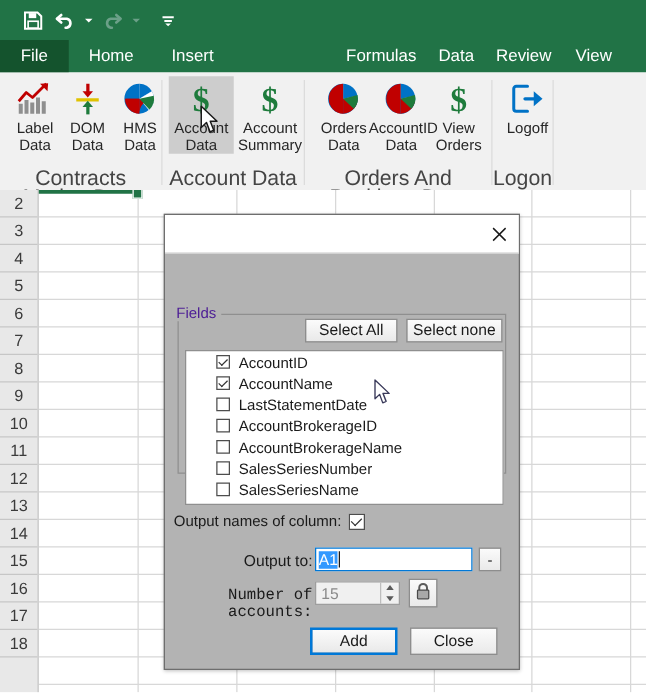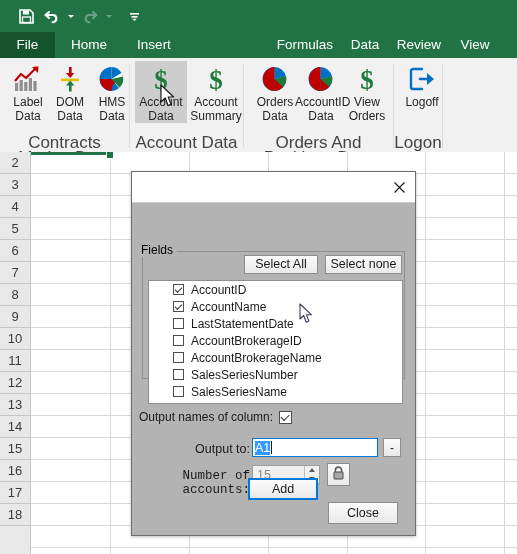--- a/index.html
+++ b/index.html
@@ -86,21 +86,21 @@
     line-height:36px; font-size:13px; color:#1a1a1a; padding-left:18px;
     box-sizing:border-box; background:#b3b3b3;
   }
 
   
   .grp {
     position:absolute; left:10px; top:79px; width:263px; height:128px;
     border:1px solid #8f8f8f; box-sizing:border-box;
   }
   .grp-cap {
-    position:absolute; left:137px; top:243px; font-size:12px; color:#000000;
+    position:absolute; left:137px; top:243px; font-size:12px; color:#4c1d95;
     background:#b3b3b3; padding:0 4px;
   }
   .btn {
     font-family:"Liberation Sans", sans-serif;
     background: linear-gradient(#fbfbfb,#e9e9e9);
     border:1px solid #8d8d8d; color:#1a1a1a; font-size:12.5px;
     text-align:center; box-sizing:border-box; cursor:default;
   }
   .btn-selall { position:absolute; left:244px; top:255px; width:74px; height:19px; line-height:17px; }
   .btn-selnone{ position:absolute; left:325px; top:255px; width:77px; height:19px; line-height:17px; }
@@ -149,21 +149,21 @@
   .spin-arrows {
     position:absolute; right:0; top:0; width:15px; height:100%;
     border-left:1px solid #bdbdbd; box-sizing:border-box;
     display:flex; flex-direction:column;
   }
   .spin-arrows div { flex:1; display:flex; align-items:center; justify-content:center; }
   .spin-arrows i.up { width:0;height:0;border-left:3px solid transparent;border-right:3px solid transparent;border-bottom:4px solid #5a5a5a; }
   .spin-arrows i.dn { width:0;height:0;border-left:3px solid transparent;border-right:3px solid transparent;border-top:4px solid #5a5a5a; }
 
   .btn-add {
-    position:absolute; left:248px; top:478px; width:70px; height:22px;
+    position:absolute; left:248px; top:502px; width:70px; height:22px;
     line-height:18px; border:2px solid #0078d7;
   }
   .btn-close {
     position:absolute; left:328px; top:502px; width:70px; height:22px;
     line-height:20px;
   }
 
   
   .cursor { position:absolute; pointer-events:none; }
 </style>

